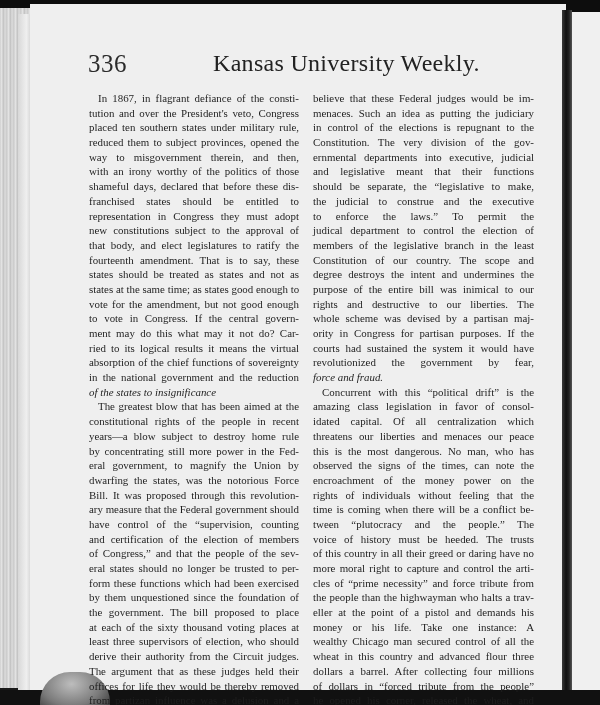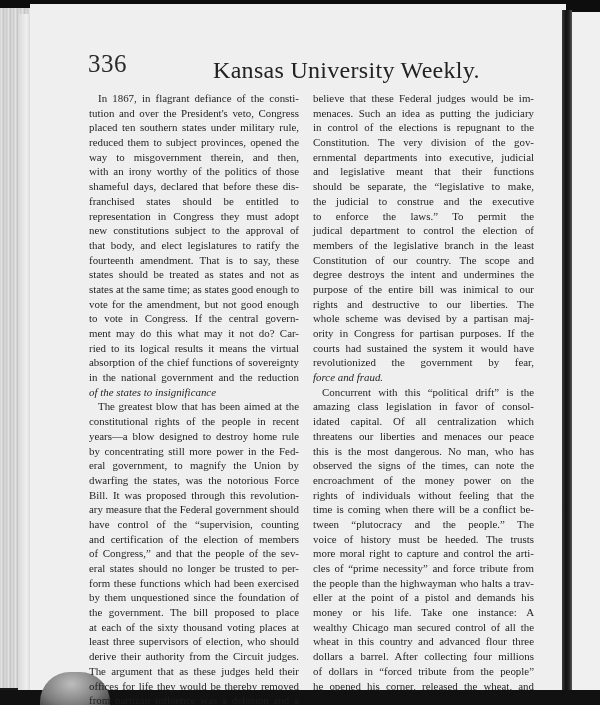--- a/index.html
+++ b/index.html
@@ -35,21 +35,21 @@
     background: radial-gradient(ellipse at 45% 30%, #bdbdbd, #7a7a7a 55%, #3a3a3a 90%);
   }
 
   .header {
     position:absolute; left:88px; top:50px; width:450px; height:30px;
   }
   .page-number {
     position:absolute; left:0; top:0; font-size:25px; color:#2a2a2a; letter-spacing:0.5px;
   }
   .journal-title {
-    position:absolute; left:125px; top:7px; font-size:24px; color:#222; letter-spacing:0.3px;
+    position:absolute; left:125px; top:0; font-size:24px; color:#222; letter-spacing:0.3px;
   }
 
   .col {
     position:absolute; top:91px; font-size:10.9px; line-height:14.7px; color:#1e1e1e;
   }
   .col-left { left:89px; width:210px; }
   .col-right { left:313px; width:221px; }
   .line { display:block; white-space:nowrap; text-align:justify; text-align-last:justify; height:14.7px; overflow:visible; }
   .line.last { text-align-last:left;font-style:italic; }
   .line.indent { padding-left:9px; }
@@ -89,21 +89,21 @@
     <span class="line">states at the same time; as states good enough to</span>
     <span class="line">vote for the amendment, but not good enough</span>
     <span class="line">to vote in Congress. If the central govern-</span>
     <span class="line">ment may do this what may it not do? Car-</span>
     <span class="line">ried to its logical results it means the virtual</span>
     <span class="line">absorption of the chief functions of sovereignty</span>
     <span class="line">in the national government and the reduction</span>
     <span class="line last">of the states to insignificance</span>
     <span class="line indent">The greatest blow that has been aimed at the</span>
     <span class="line">constitutional rights of the people in recent</span>
-    <span class="line">years—a blow designed to destroy home rule</span>
+    <span class="line">years—a blow subject to destroy home rule</span>
     <span class="line">by concentrating still more power in the Fed-</span>
     <span class="line">eral government, to magnify the Union by</span>
     <span class="line">dwarfing the states, was the notorious Force</span>
     <span class="line">Bill. It was proposed through this revolution-</span>
     <span class="line">ary measure that the Federal government should</span>
     <span class="line">have control of the “supervision, counting</span>
     <span class="line">and certification of the election of members</span>
     <span class="line">of Congress,” and that the people of the sev-</span>
     <span class="line">eral states should no longer be trusted to per-</span>
     <span class="line">form these functions which had been exercised</span>
@@ -141,20 +141,21 @@
     <span class="line">amazing class legislation in favor of consol-</span>
     <span class="line">idated capital. Of all centralization which</span>
     <span class="line">threatens our liberties and menaces our peace</span>
     <span class="line">this is the most dangerous. No man, who has</span>
     <span class="line">observed the signs of the times, can note the</span>
     <span class="line">encroachment of the money power on the</span>
     <span class="line">rights of individuals without feeling that the</span>
     <span class="line">time is coming when there will be a conflict be-</span>
     <span class="line">tween “plutocracy and the people.” The</span>
     <span class="line">voice of history must be heeded. The trusts</span>
+    <span class="line">of this country in all their greed or daring have no</span>
     <span class="line">more moral right to capture and control the arti-</span>
     <span class="line">cles of “prime necessity” and force tribute from</span>
     <span class="line">the people than the highwayman who halts a trav-</span>
     <span class="line">eller at the point of a pistol and demands his</span>
     <span class="line">money or his life. Take one instance: A</span>
     <span class="line">wealthy Chicago man secured control of all the</span>
     <span class="line">wheat in this country and advanced flour three</span>
     <span class="line">dollars a barrel. After collecting four millions</span>
     <span class="line">of dollars in “forced tribute from the people”</span>
     <span class="line">he opened his corner, released the wheat, and</span>

